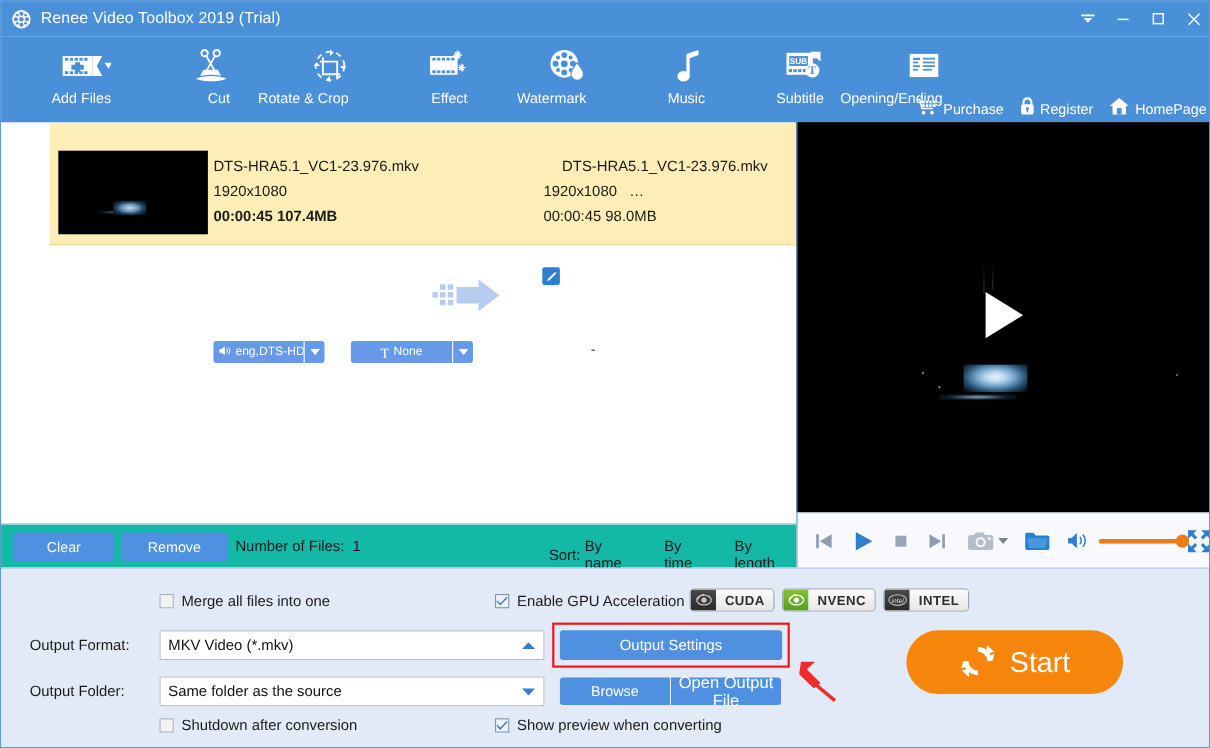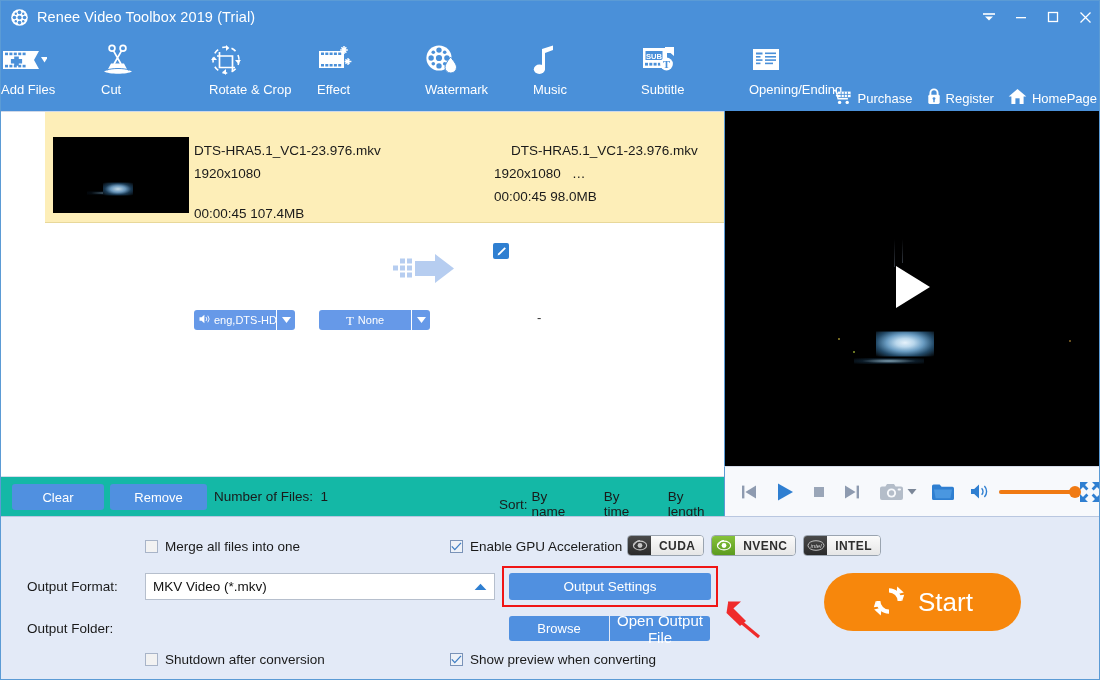--- a/index.html
+++ b/index.html
@@ -33,21 +33,21 @@
   }
 
   
   .toolbar {
     position:absolute; left:0; top:32px; width:1100px; height:78px;
     background:#4a90d9;
   }
   .tool-main { position:absolute; left:0; top:0; height:78px; display:flex; }
   .tool {
     width:108px; height:78px;
-    display:flex; flex-direction:column; align-items:flex-start; justify-content:flex-start;
+    display:flex; flex-direction:column; align-items:flex-end; justify-content:flex-start;
     padding-top:6px;
     cursor:default;
   }
   .tool.w1 { width:100px; }
   .tool-ico { height:42px; display:flex; align-items:center; justify-content:center; }
   .tool-lbl { color:#fff; font-size:13px; margin-top:1px; white-space:nowrap; }
 
   .tool-right { position:absolute; right:4px; top:55px; display:flex; align-items:center; }
   .tool-sm { display:flex; align-items:center; margin-left:14px; cursor:default; }
   .tool-sm-lbl { color:#fff; font-size:13px; margin-left:5px; }
@@ -76,21 +76,21 @@
   }
   .thumb-glow2 {
     position:absolute; left:42%; top:74%; width:46px; height:4px;
     transform:translate(-50%,-50%);
     background:radial-gradient(ellipse at 50% 50%, rgba(150,200,230,.6) 0%, rgba(20,50,80,.2) 60%, transparent 100%);
   }
 
   .finfo { position:absolute; font-size:13.5px; color:#1a1a1a; white-space:nowrap; }
   .fsrc-name { left:149px; top:31px; }
   .fsrc-res  { left:149px; top:54px; }
-  .fsrc-dur  { left:149px; top:94px; }
+  .fsrc-dur  { left:149px; top:77px;font-weight:bold; }
 
   .conv-arrow { position:absolute; left:348px; top:140px; }
 
   .fdst-name { left:466px; top:31px; }
   .fdst-res  { left:449px; top:54px; }
   .fdst-dur  { left:449px; top:77px; }
   .edit-badge {
     position:absolute; left:448px; top:131px; width:16px; height:16px;
     background:#2f7fd1; border-radius:2px;
     display:flex; align-items:center; justify-content:center;
@@ -719,20 +719,28 @@
   <div class="selbox" id="sel-format">
     <span class="selbox-val">MKV Video (*.mkv)</span>
     <span class="selbox-arrow">
       <svg width="13" height="8" viewBox="0 0 13 8">
           <path d="M0.6 7 L6.5 0.8 L12.4 7 Z" fill="#2f7fd1"></path>
         </svg>
     </span>
   </div>
 
   <div class="lbl" id="lbl-ofo">Output Folder:</div>
+  <div class="selbox" id="sel-folder">
+    <span class="selbox-val">Same folder as the source</span>
+    <span class="selbox-arrow">
+      <svg width="13" height="8" viewBox="0 0 13 8">
+          <path d="M0.6 1 L12.4 1 L6.5 7.2 Z" fill="#2f7fd1"></path>
+        </svg>
+    </span>
+  </div>
 
   <button class="btn-blue" id="btn-output-settings">Output Settings</button>
   <div class="redbox"></div>
 
   <button class="btn-blue" id="btn-browse">Browse</button>
   <button class="btn-blue" id="btn-openfile">Open Output File</button>
 
   <span id="red-arrow">
     <svg width="48" height="40" viewBox="0 0 48 40">
       <path d="M2 4 L20 22 L14 27 L0.5 14 Z" fill="#ef2b2b"></path>

